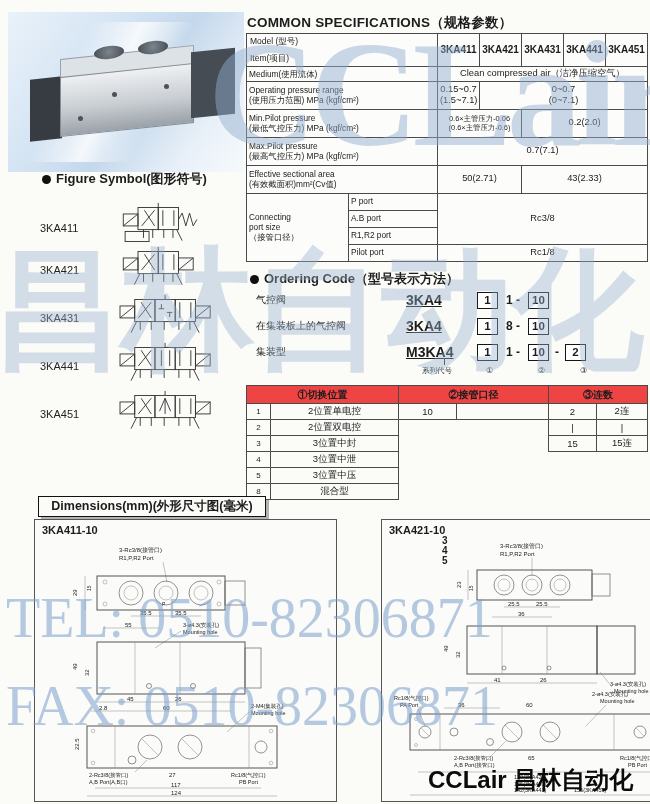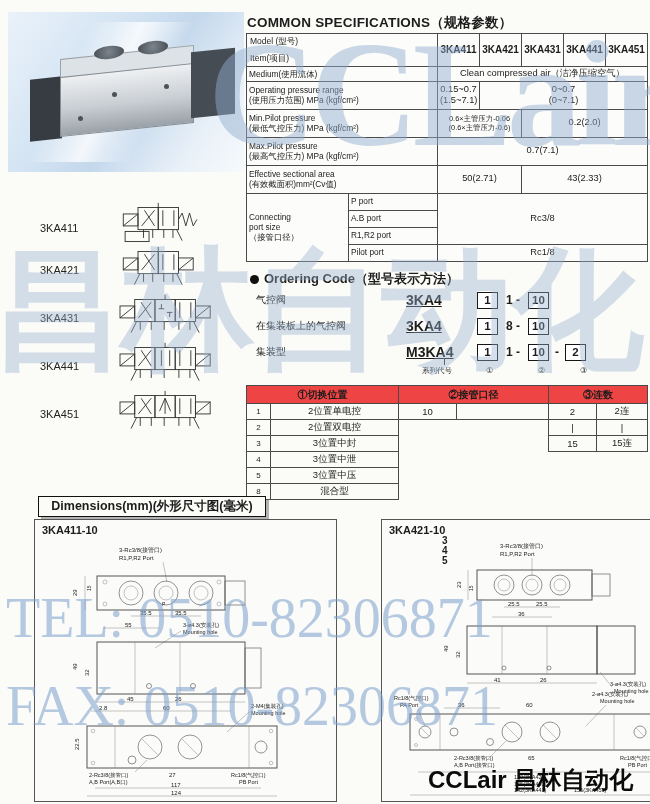--- a/index.html
+++ b/index.html
@@ -91,20 +91,24 @@
     <div class="v-top"></div>
     <div class="v-port" style="left:86px;top:34px;"></div>
     <div class="v-port" style="left:130px;top:29px;"></div>
     <div class="v-body"></div>
     <div class="v-right"></div>
     <div class="v-dot" style="left:104px;top:80px;"></div>
     <div class="v-dot" style="left:156px;top:72px;"></div>
     <div class="v-dot" style="left:70px;top:104px;"></div>
   </div>
 
+  <div class="sec-head" style="left:42px;top:170px;">
+    <span class="dot"></span>
+    <span>Figure Symbol(图形符号)</span>
+  </div>
 
   <span class="fig-label" style="top:222px;">3KA411</span>
   <svg class="vsym" style="top:202px;" viewBox="0 0 122 50">
     <g stroke="#333" fill="none" stroke-width="1">
       <rect x="36" y="6" width="22" height="24"></rect>
         <rect x="58" y="6" width="22" height="24"></rect>
       <line x1="40" y1="26" x2="54" y2="9"></line>
         <line x1="54" y1="26" x2="43" y2="9"></line>
       <line x1="63" y1="26" x2="63" y2="9"></line>
         <line x1="75" y1="26" x2="75" y2="9"></line>

